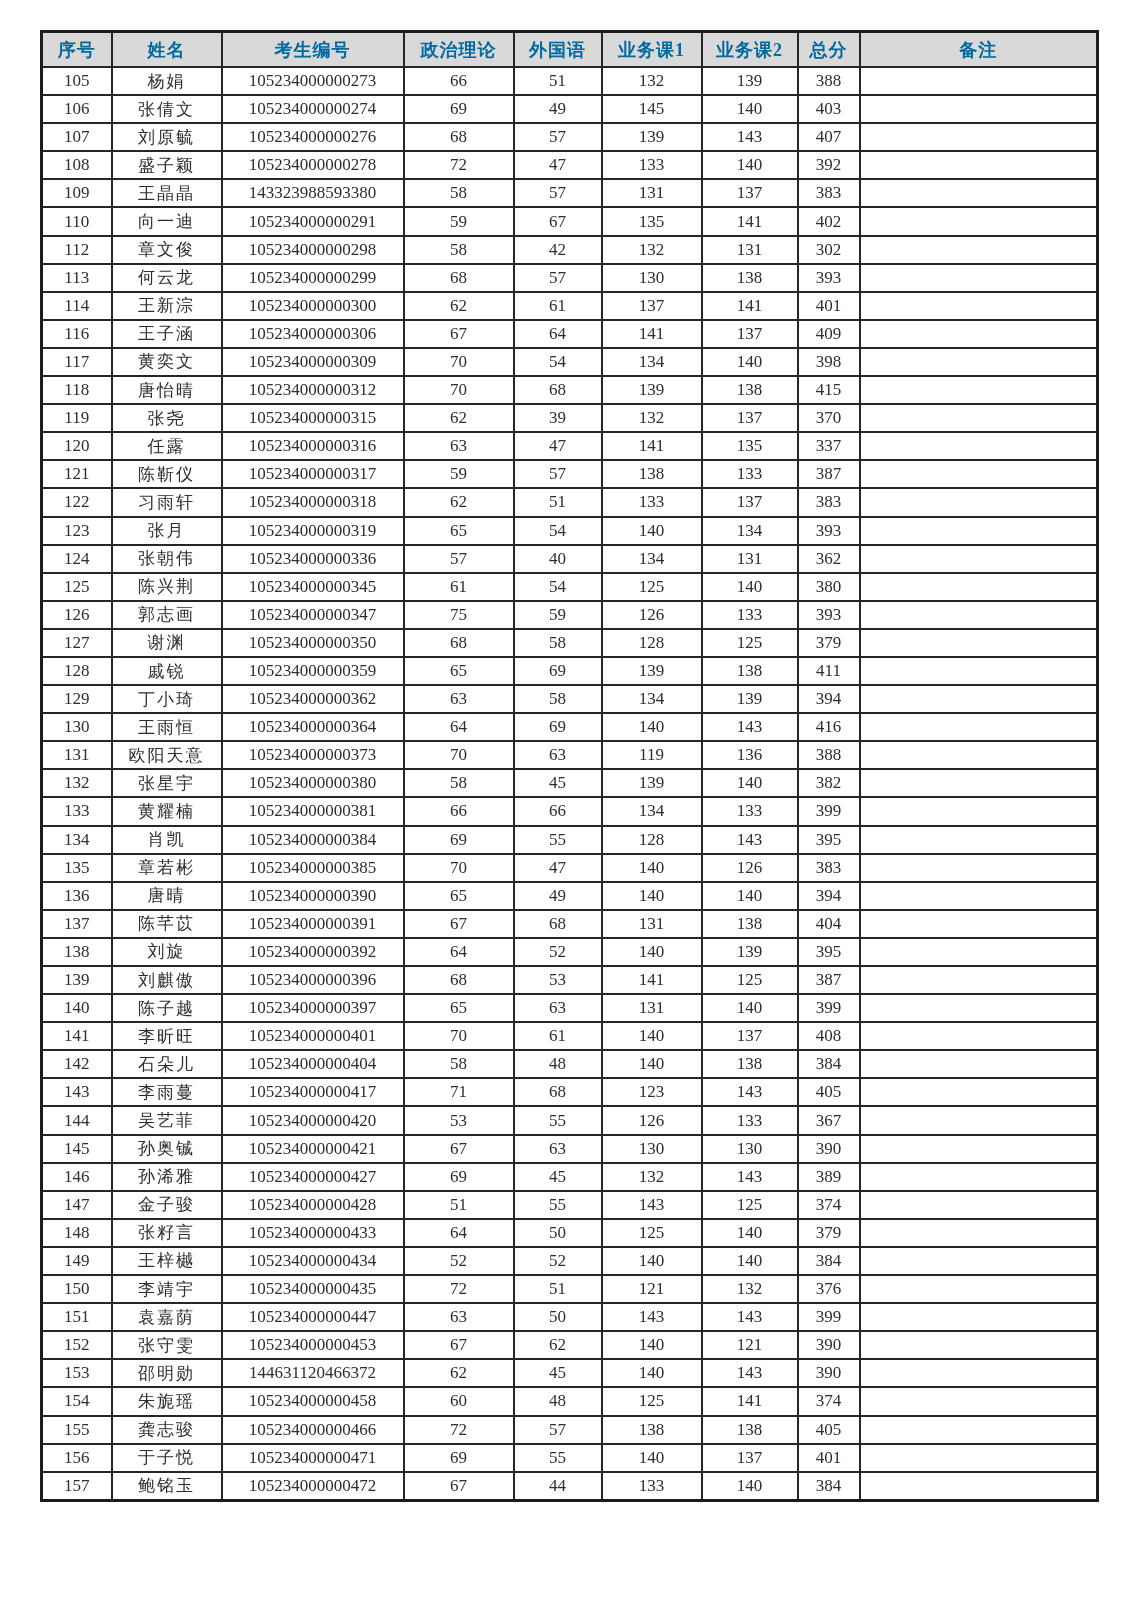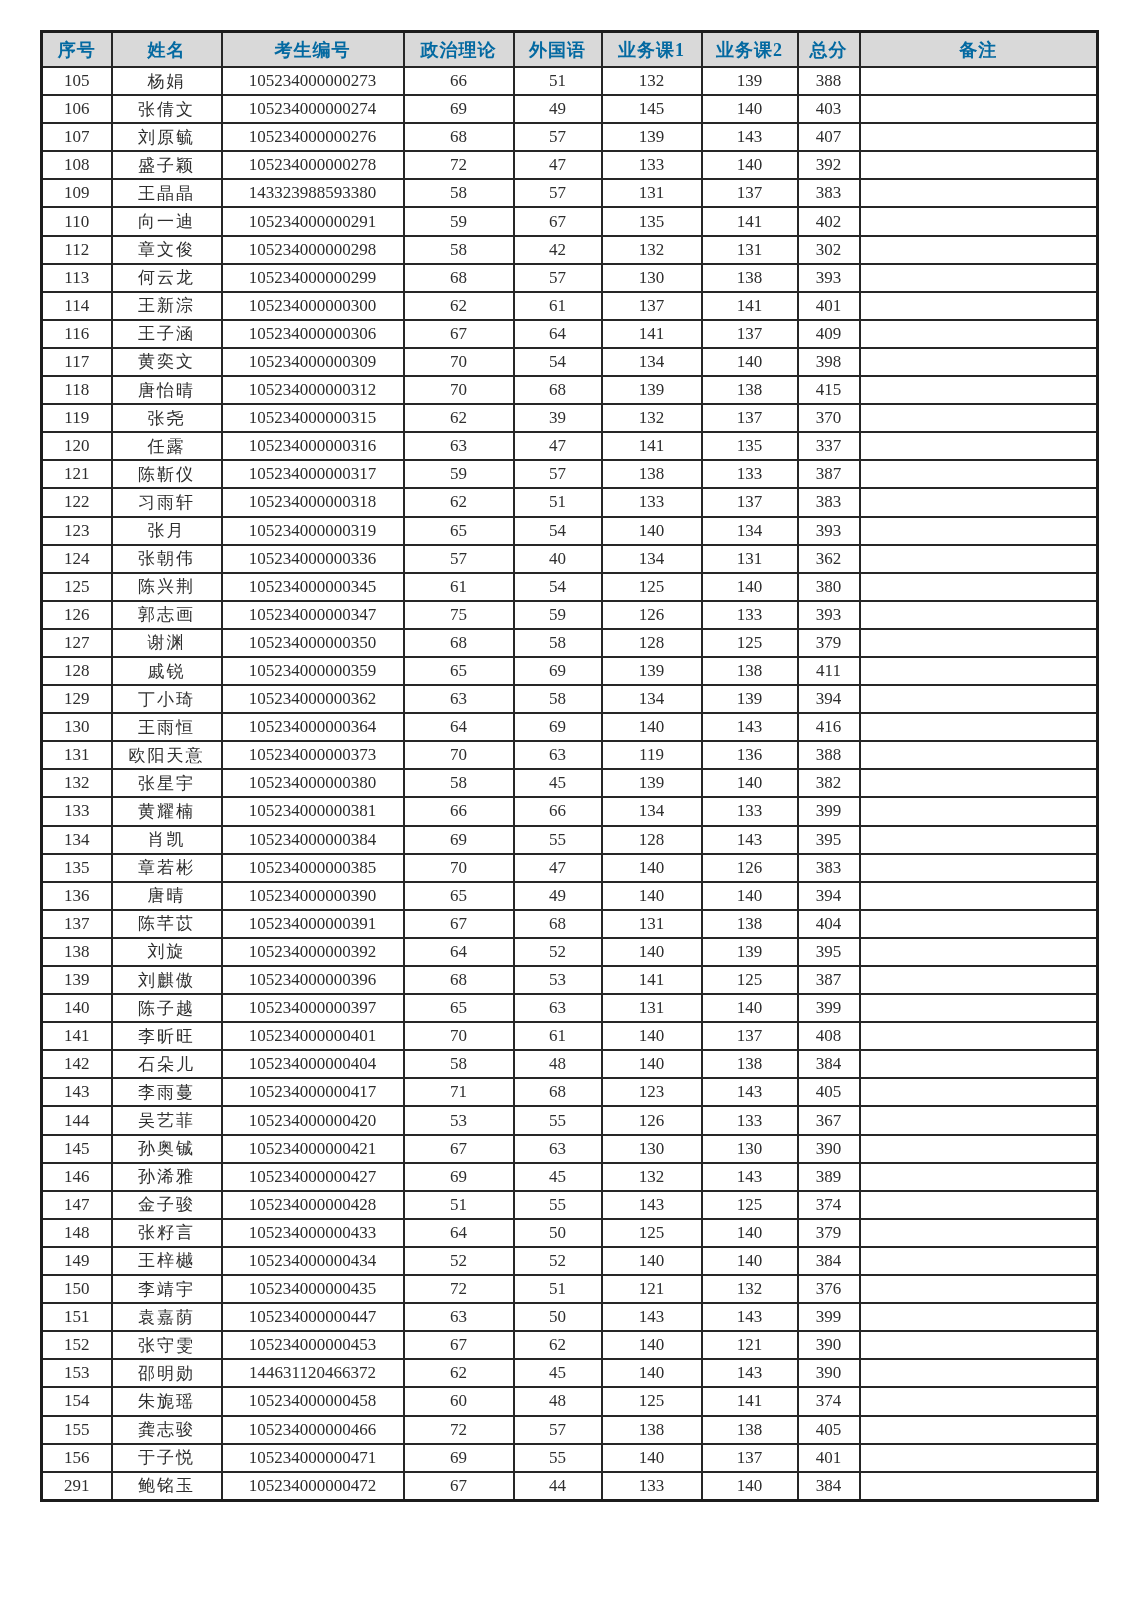--- a/index.html
+++ b/index.html
@@ -634,21 +634,21 @@
           <td class="c-name">于子悦</td>
           <td class="c-id">105234000000471</td>
           <td>69</td>
           <td>55</td>
           <td>140</td>
           <td>137</td>
           <td>401</td>
           <td></td>
         </tr>
         <tr>
-          <td>291</td>
+          <td>157</td>
           <td class="c-name">鲍铭玉</td>
           <td class="c-id">105234000000472</td>
           <td>67</td>
           <td>44</td>
           <td>133</td>
           <td>140</td>
           <td>384</td>
           <td></td>
         </tr>
       </tbody>

